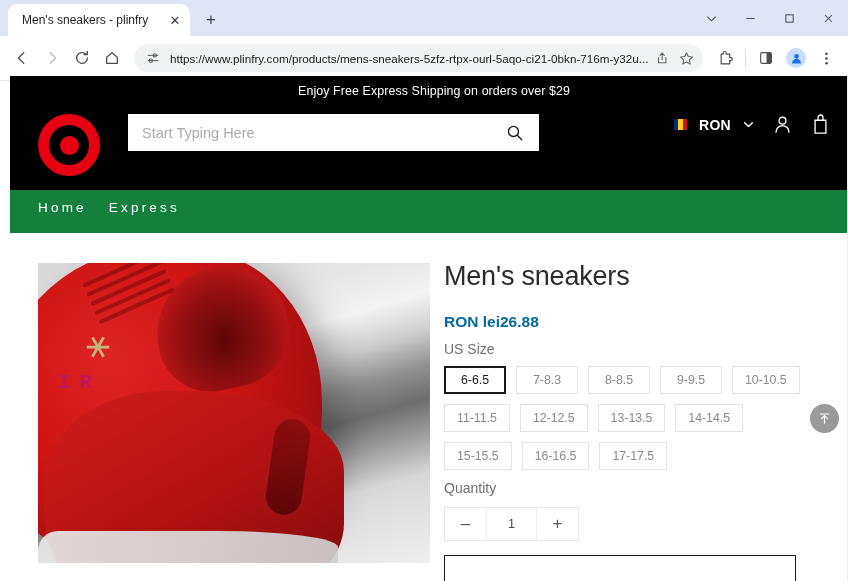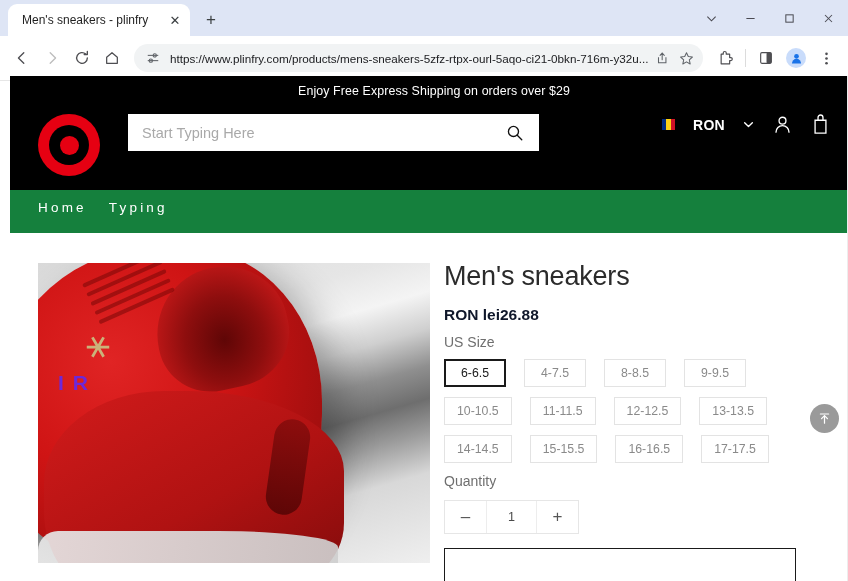--- a/index.html
+++ b/index.html
@@ -122,21 +122,21 @@
     display:flex; align-items:center; padding: 0 14px; flex:0 0 auto;
   }
   .searchwrap input {
     flex:1; border:0; outline:0; font-size: 14.5px; color:#222;
     font-family:"Liberation Sans", sans-serif; background:transparent;
   }
   .searchwrap input::placeholder { color:#a9a9a9; }
   .search-btn { width:20px; height:20px; display:flex; align-items:center; justify-content:center; cursor:pointer; }
 
   .head-right { margin-left:auto; display:flex; align-items:center; gap: 18px; }
-  .currency { display:flex; align-items:center; gap:18px; color:#fff; cursor:pointer; }
+  .currency { display:flex; align-items:center; gap:12px; color:#fff; cursor:pointer; }
   .flag { width:13px; height:11px; display:flex; flex:0 0 auto; overflow:hidden; }
   .flag i { flex:1; height:100%; display:block; }
   .cur-label { font-size:14px; font-weight:700; letter-spacing:.3px; }
   .hico { color:#fff; cursor:pointer; display:flex; align-items:center; }
 
   .nav {
     background:#15803d; display:flex; align-items:center; gap:22px;
     padding: 10px 28px 18px 28px;
   }
   .nav a {
@@ -176,34 +176,34 @@
     border-radius: 50% 50% 44% 40% / 56% 50% 44% 42%;
     transform: rotate(-12deg);
   }
   .ph-ribs { position:absolute; left:52px; top:2px; width:82px; height:56px; transform:rotate(-24deg); }
   .ph-ribs i { display:block; height:4px; margin-bottom:6px; background:rgba(120,8,8,.55); border-radius:3px; }
   .ph-jump {
     position:absolute; left:48px; top:60px; width:40px; height:46px;
     color:#cbb27a; font-size:40px; line-height:40px;
   }
   .ph-air {
-    position:absolute; left:20px; top:108px; color:#6d28d9;
+    position:absolute; left:20px; top:108px; color:#be185d;
     font-size:21px; letter-spacing:9px; font-weight:700;
-    font-family:Liberation Sans, sans-serif;
+    font-family:Liberation Mono, monospace;
   }
   .ph-lace { position:absolute; left:232px; top:156px; width:36px; height:96px;
     background:linear-gradient(180deg,#8d0d0d,#5e0606); border-radius:18px; transform:rotate(8deg); }
   .ph-sole { position:absolute; left:0; top:268px; width:300px; height:40px;
     background:linear-gradient(90deg,#e7e7e7,#cfcfcf); border-radius:20px 40% 0 0; opacity:.92; }
 
   .details { flex:1; padding: 28px 40px 0 14px; }
   .p-title { font-size: 27px; font-weight: 400; color:#2b2b2b; letter-spacing:-.2px; }
-  .p-price { font-size: 15.5px; font-weight: 700; color:#0f172a; margin-top: 14px; }
+  .p-price { font-size: 15.5px; font-weight: 700; color:#0369a1; margin-top: 21px; }
   .opt-label { font-size: 14px; color:#6f6f6f; margin-top: 10px; margin-bottom: 9px; }
-  .sizes { display:flex; flex-wrap:wrap; gap: 10px 18px; max-width: 368px; }
+  .sizes { display:flex; flex-wrap:wrap; gap: 10px 10px; max-width: 368px; }
   .size {
     min-width: 62px; height: 28px; padding: 0 12px;
     border: 1px solid #e3e3e3; background:#fff; color:#8a8a8a;
     font-size: 12.3px; font-family:"Liberation Sans", sans-serif;
     display:flex; align-items:center; justify-content:center; cursor:pointer;
   }
   .size.selected { border: 2px solid #1a1a1a; color:#1a1a1a; font-weight:400; }
   .qty {
     display:inline-flex; border:1px solid #e6e6e6; height: 34px; margin-top: 2px;
   }
@@ -388,21 +388,21 @@
             <svg width="19" height="21" viewBox="0 0 20 22">
                 <path d="M4.3 6.5 L15.7 6.5 L15.7 20 L4.3 20 Z" fill="none" stroke="#fff" stroke-width="1.4"></path>
                 <path d="M7.4 6.5 L7.4 3.6 a2.6 2.6 0 0 1 5.2 0 L12.6 6.5" fill="none" stroke="#fff" stroke-width="1.4"></path>
               </svg>
           </div>
         </div>
       </div>
 
       <div class="nav">
         <a>Home</a>
-        <a>Typing</a>
+        <a>Express</a>
       </div>
     </div>
 
     <div class="product">
       <div class="gallery">
         <div class="prodimg">
           <div class="ph-bg"></div>
           <div class="ph-shoe"></div>
           <div class="ph-shoe2"></div>
           <div class="ph-collar"></div>
@@ -420,21 +420,21 @@
         </div>
       </div>
 
       <div class="details">
         <div class="p-title">Men's sneakers</div>
         <div class="p-price">RON lei26.88</div>
 
         <div class="opt-label">US Size</div>
         <div class="sizes">
           <div class="size selected">6-6.5</div>
-          <div class="size">4-7.5</div>
+          <div class="size">7-8.3</div>
           <div class="size">8-8.5</div>
           <div class="size">9-9.5</div>
           <div class="size">10-10.5</div>
           <div class="size">11-11.5</div>
           <div class="size">12-12.5</div>
           <div class="size">13-13.5</div>
           <div class="size">14-14.5</div>
           <div class="size">15-15.5</div>
           <div class="size">16-16.5</div>
           <div class="size">17-17.5</div>

